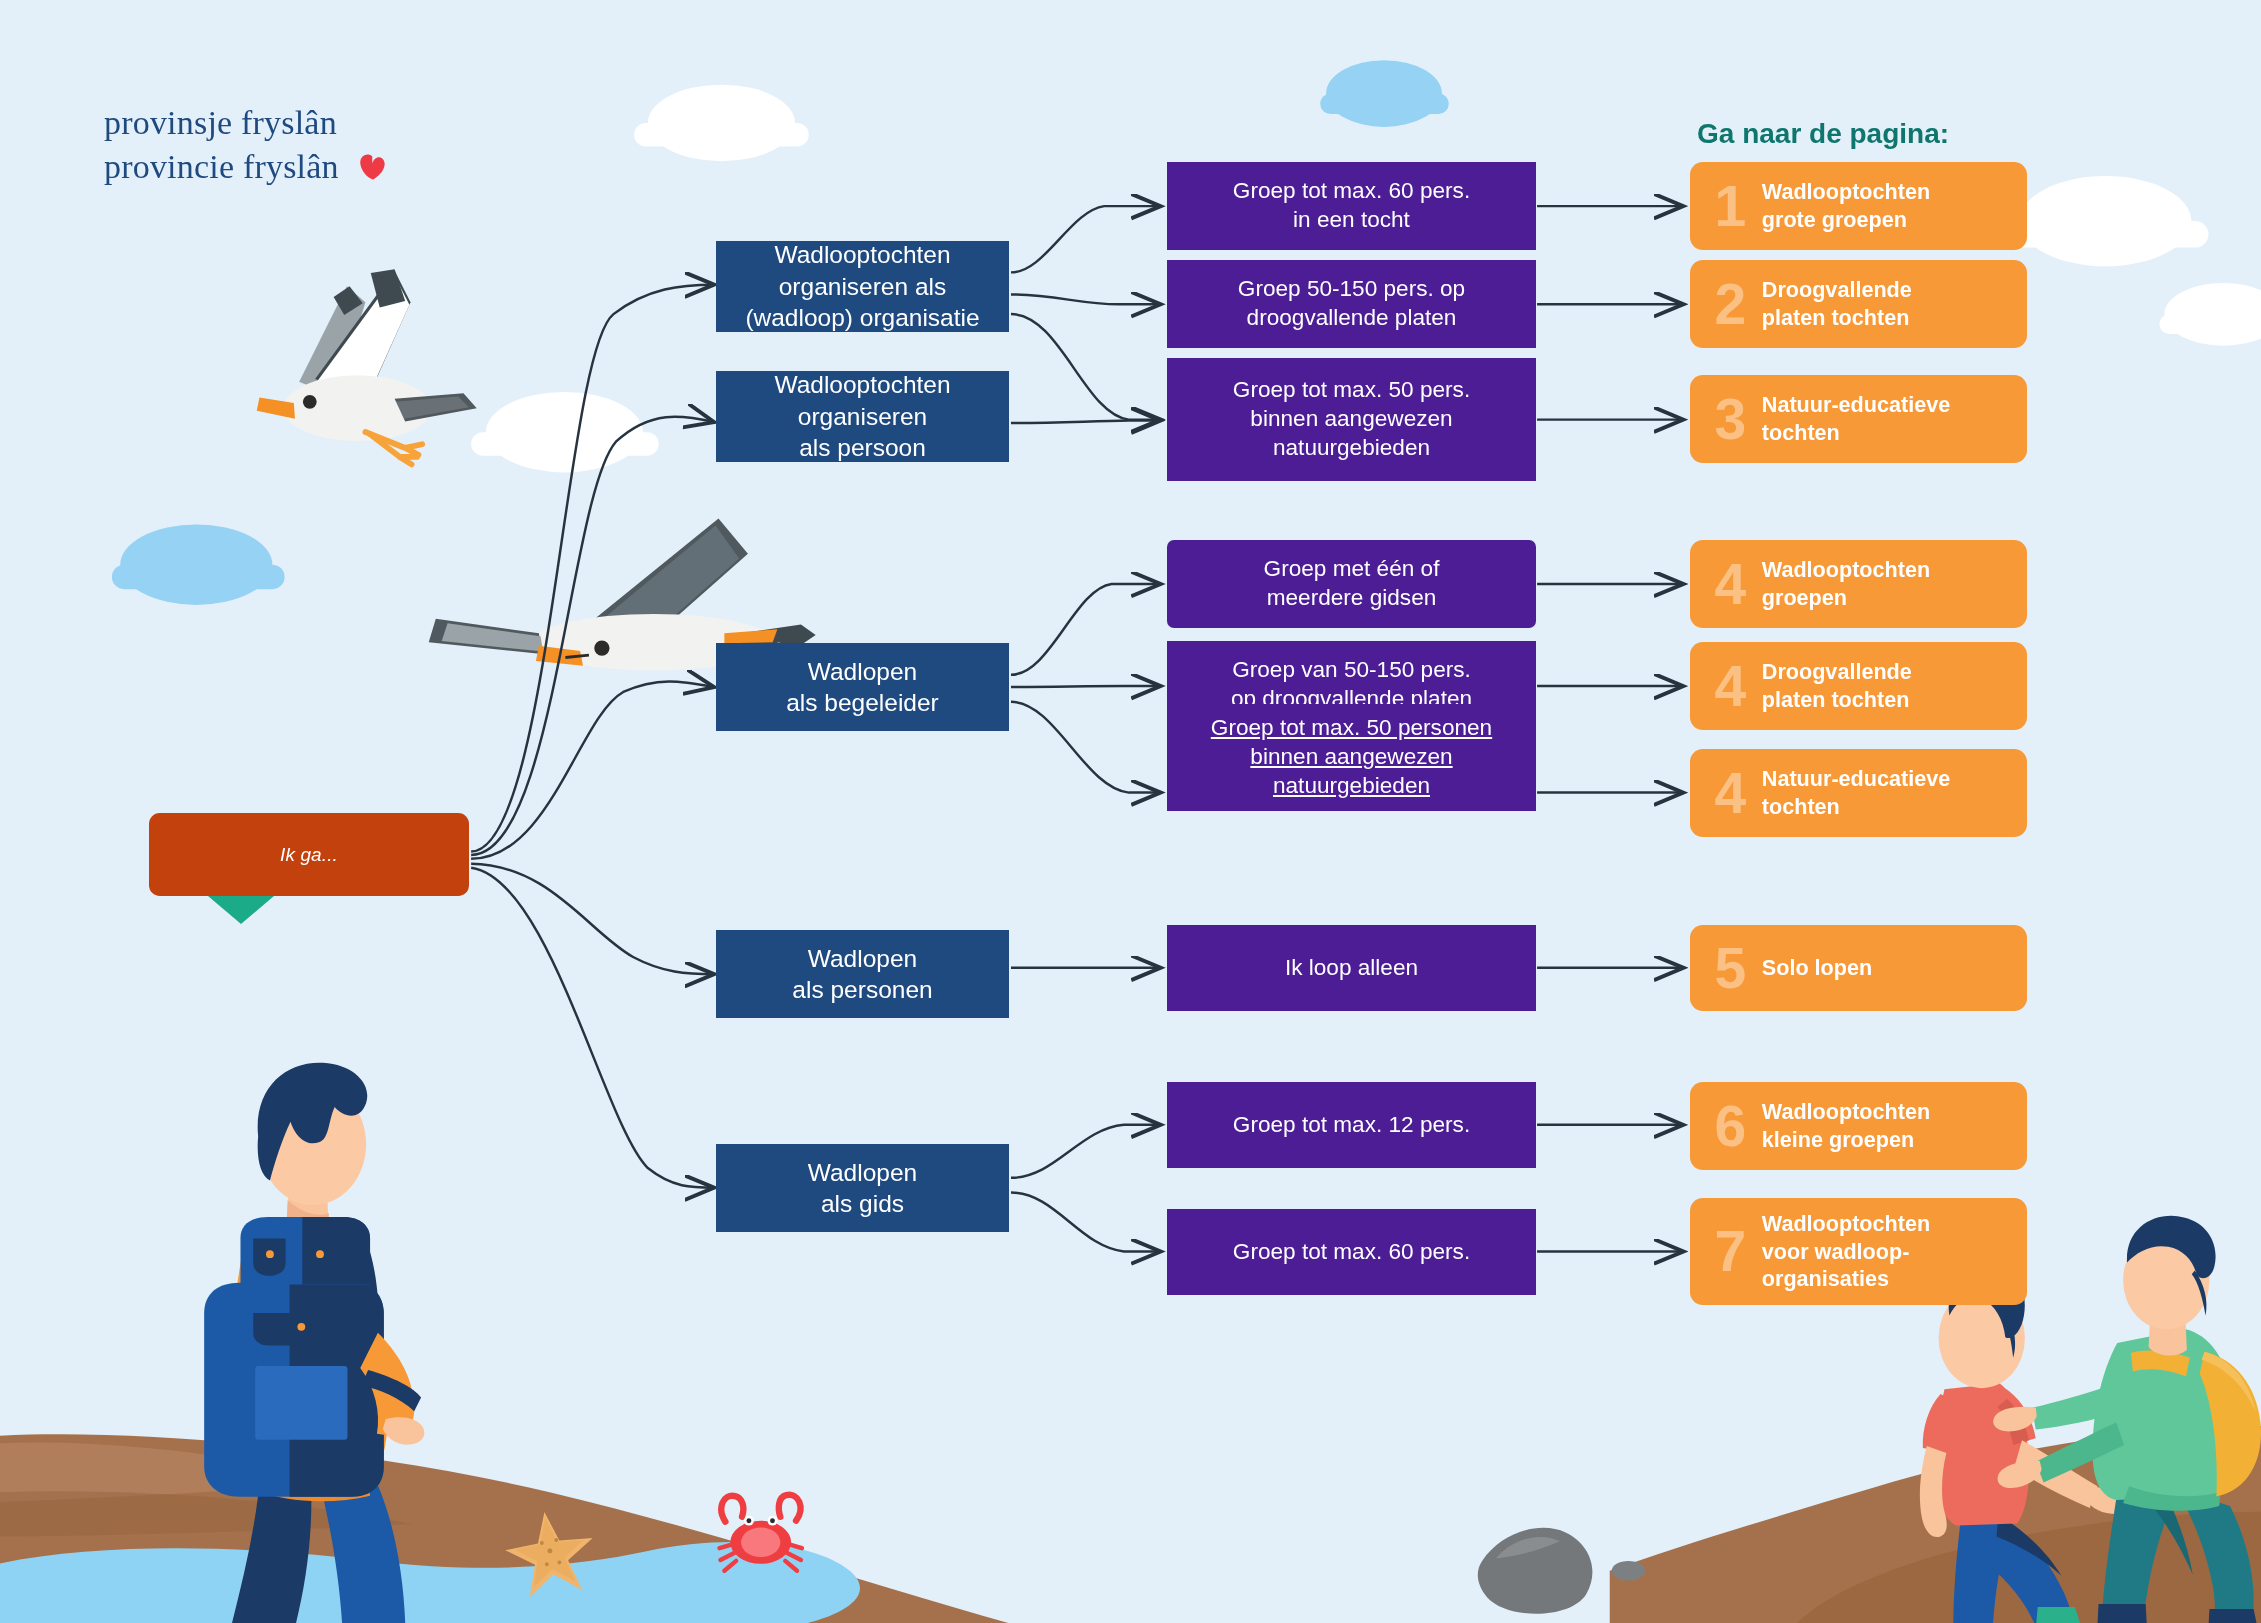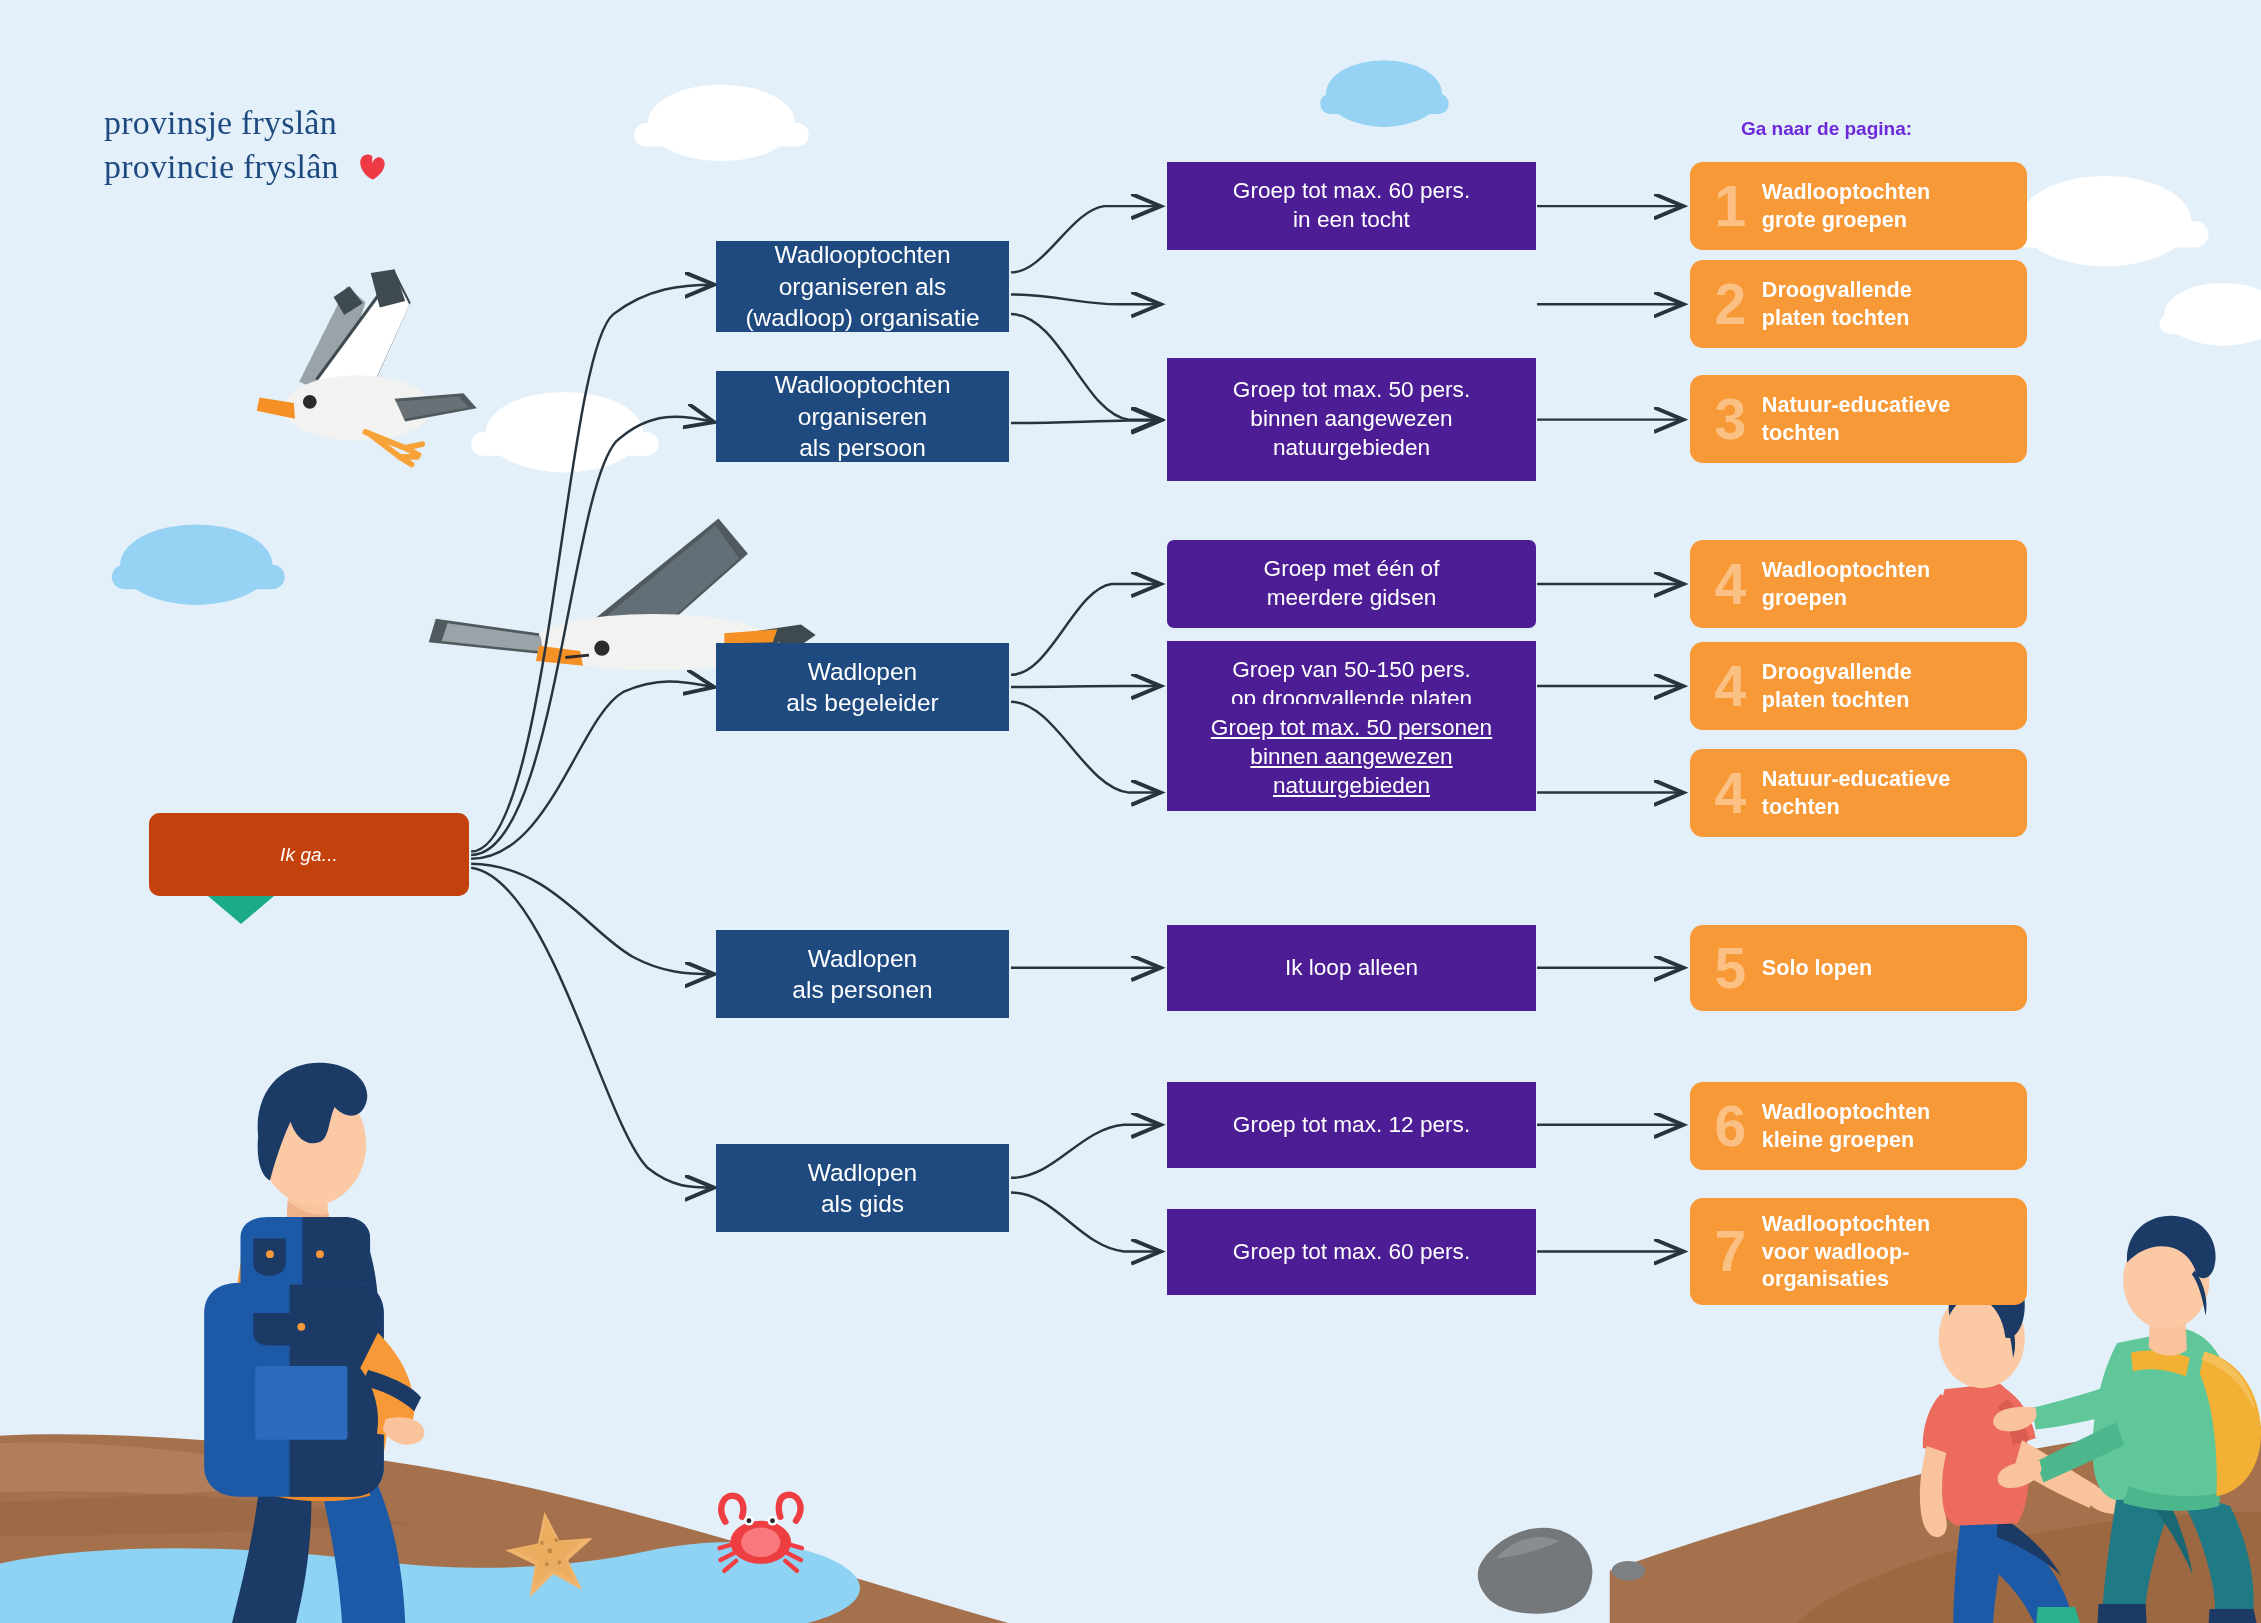--- a/index.html
+++ b/index.html
@@ -106,25 +106,24 @@
   .orange-card .cap {
     font-size: 21.6px;
     font-weight: bold;
     line-height: 1.28;
     padding-right: 8.8px;
   }
 
   #pages-heading {
     position: absolute;
     left: 1697px; top: 118px;
-    font-size: 19px;
+    font-size: 28px;
     font-weight: bold;
-    color: #6d28d9;
+    color: #0f766e;
     z-index: 12;
-    margin-left: 44px;
   }
 
   
   #connectors { position: absolute; inset: 0; z-index: 8; pointer-events: none; }
 </style>
 </head>
 <body>
 
 <div id="stage">
 
@@ -279,20 +278,26 @@
       </span>
     </div>
 
     <div class="node green-node" style="left:1167px; top:162px; height:88px;">
       <span>
         <span>Groep tot max. 60 pers.</span><br>
         <span>in een tocht</span>
       </span>
     </div>
 
+    <div class="node green-node" style="left:1167px; top:260px; height:88px;">
+      <span>
+        <span>Groep 50-150 pers. op</span><br>
+        <span>droogvallende platen</span>
+      </span>
+    </div>
 
     <div class="node green-node" style="left:1167px; top:358px; height:123px;">
       <span>
         <span>Groep tot max. 50 pers.</span><br>
         <span>binnen aangewezen</span><br>
         <span>natuurgebieden</span>
       </span>
     </div>
 
     <div class="node green-node" style="left:1167px; top:540px; height:88px;border-radius:7px;">

